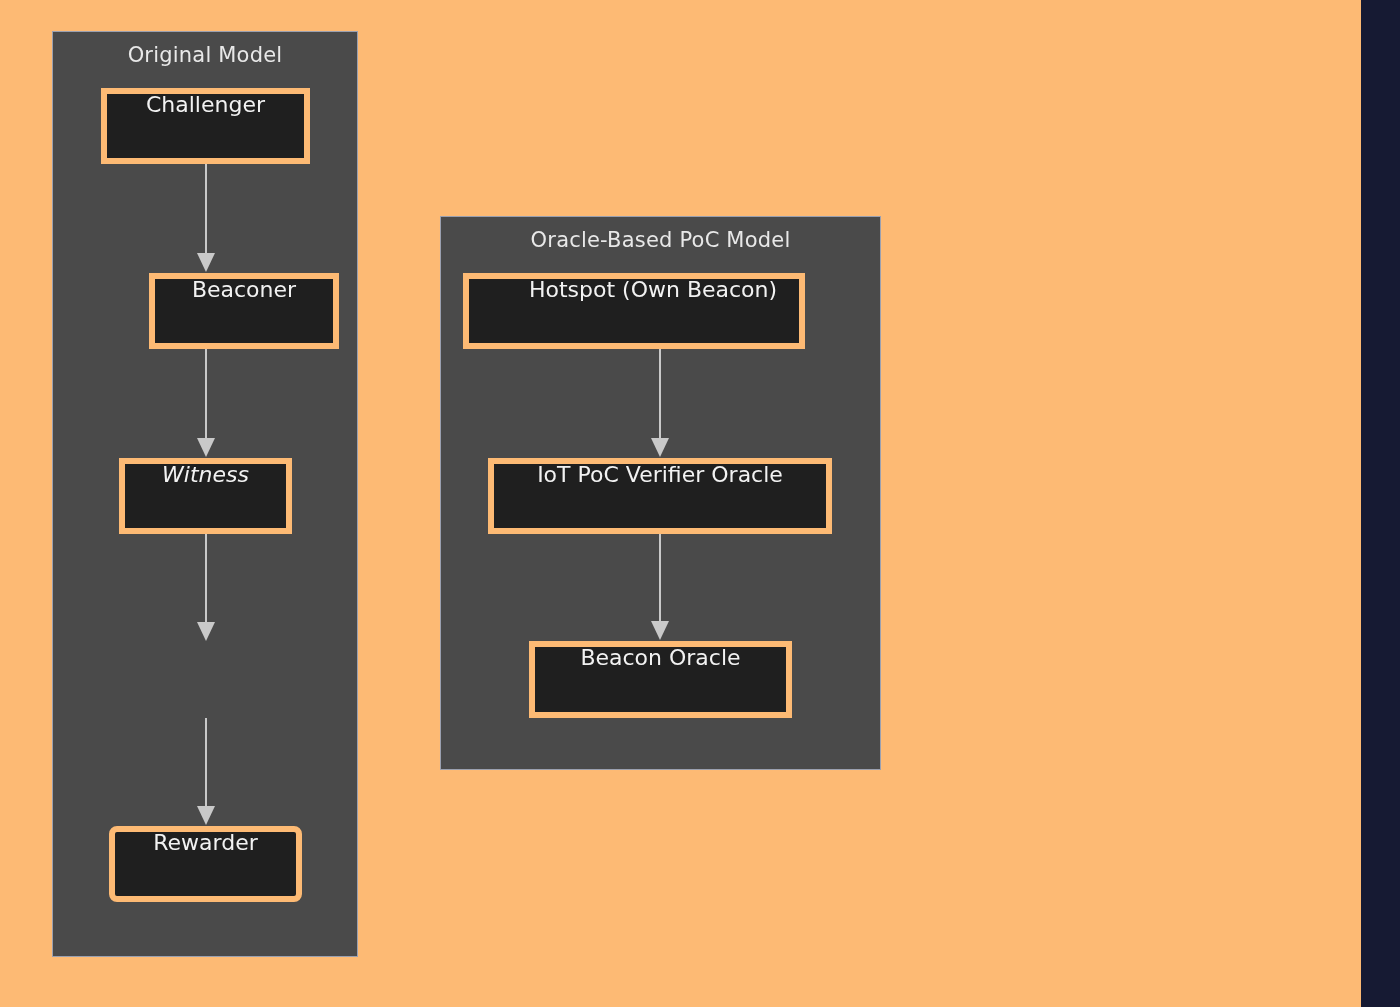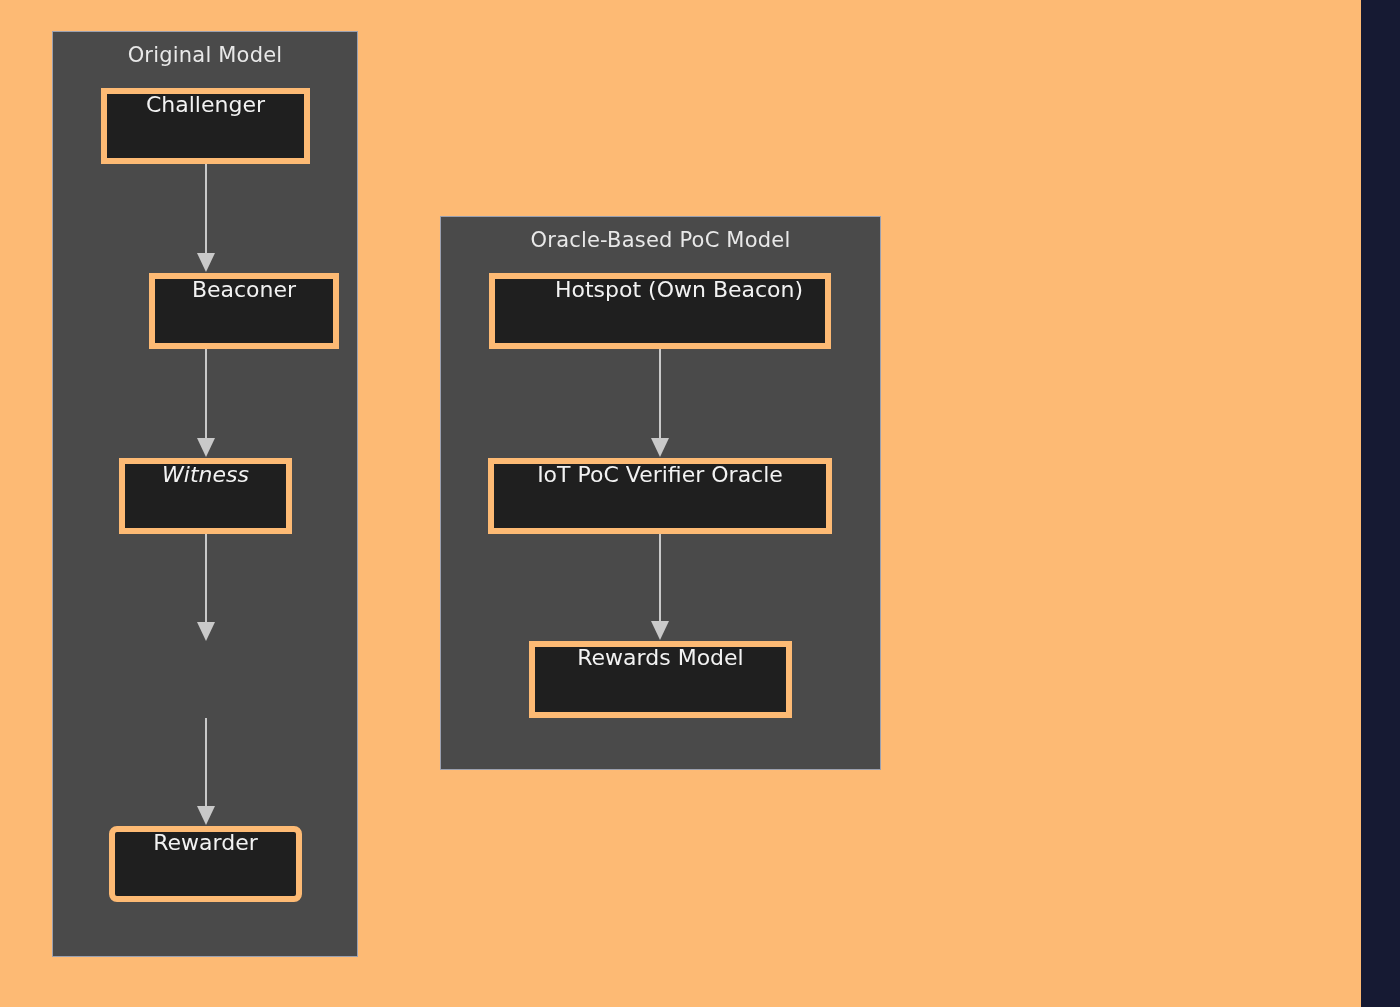--- a/index.html
+++ b/index.html
@@ -92,30 +92,30 @@
 
 
   <div class="node" style="left:109px; top:826px; width:193px; height:76px;border-radius:8px;">
     <span class="node-label">Rewarder</span>
   </div>
 
   <div class="subgraph" style="left:440px; top:216px; width:441px; height:554px;">
     <div class="subgraph-title" style="top:11px;">Oracle-Based PoC Model</div>
   </div>
 
-  <div class="node" style="left:489px; top:273px; width:342px; height:76px;padding-left:38px;">
+  <div class="node" style="left:463px; top:273px; width:342px; height:76px;padding-left:38px;">
     <span class="node-label">Hotspot (Own Beacon)</span>
   </div>
 
   <div class="node" style="left:488px; top:458px; width:344px; height:76px;">
     <span class="node-label">IoT PoC Verifier Oracle</span>
   </div>
 
   <div class="node" style="left:529px; top:641px; width:263px; height:77px;">
-    <span class="node-label">Rewards Model</span>
+    <span class="node-label">Beacon Oracle</span>
   </div>
 
   <svg class="edges" viewBox="0 0 1400 1007">
 
     <g>
       <line class="edge-line" x1="206" y1="164" x2="206" y2="258"></line>
       <polygon class="edge-head" points="206,272 197,253 215,253"></polygon>
     </g>
 
     <g>

